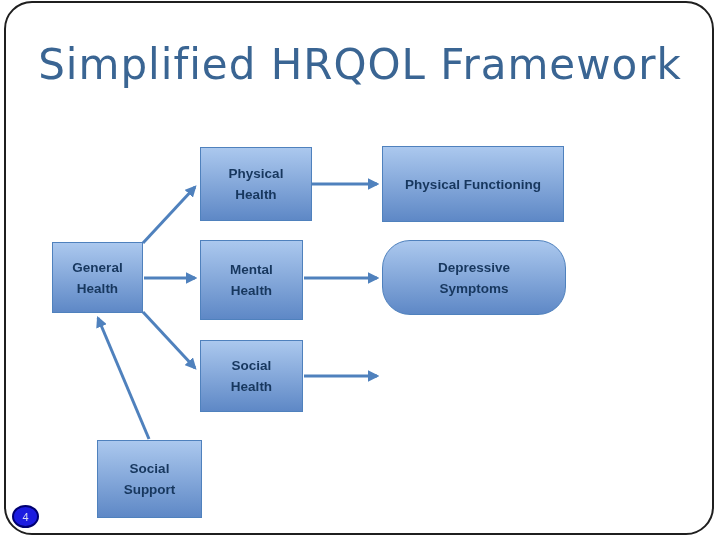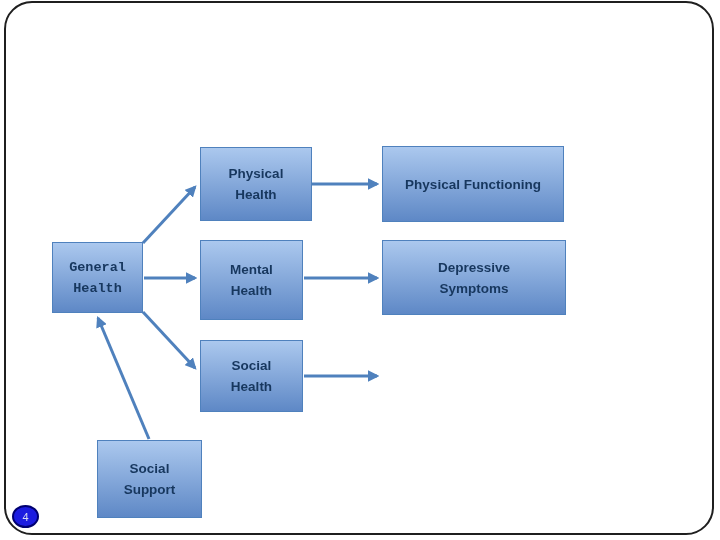--- a/index.html
+++ b/index.html
@@ -59,51 +59,52 @@
     display:flex;align-items:center;justify-content:center;
   }
 </style>
 </head>
 <body>
 
 <div class="slide">
 
   <div class="frame"></div>
 
+  <div class="title">Simplified HRQOL Framework</div>
 
   <svg class="arrows" viewBox="0 0 720 540">
     <defs>
       <marker id="ah" viewBox="0 0 10 10" refX="8" refY="5" markerWidth="3.8" markerHeight="3.8" orient="auto-start-reverse">
         <path class="arrowhead" d="M0,0 L10,5 L0,10 z"></path>
       </marker>
     </defs>
     <line class="arrow" x1="143" y1="243" x2="195" y2="187" marker-end="url(#ah)"></line>
     <line class="arrow" x1="144" y1="278" x2="195" y2="278" marker-end="url(#ah)"></line>
     <line class="arrow" x1="143" y1="312" x2="195" y2="368" marker-end="url(#ah)"></line>
     <line class="arrow" x1="149" y1="439" x2="98" y2="318" marker-end="url(#ah)"></line>
     <line class="arrow" x1="305" y1="184" x2="377" y2="184" marker-end="url(#ah)"></line>
     <line class="arrow" x1="304" y1="278" x2="377" y2="278" marker-end="url(#ah)"></line>
     <line class="arrow" x1="304" y1="376" x2="377" y2="376" marker-end="url(#ah)"></line>
   </svg>
 
-  <div class="node" style="left:52px;top:242px;width:91px;height:71px;font-family:Liberation Mono, monospace;">General
+  <div class="node" style="left:52px;top:242px;width:91px;height:71px;">General
 Health</div>
 
   <div class="node" style="left:200px;top:147px;width:112px;height:74px;">Physical
 Health</div>
 
   <div class="node" style="left:200px;top:240px;width:103px;height:80px;">Mental
 Health</div>
 
   <div class="node" style="left:200px;top:340px;width:103px;height:72px;">Social
 Health</div>
 
   <div class="node" style="left:382px;top:146px;width:182px;height:76px;">Physical Functioning</div>
 
-  <div class="node" style="left:382px;top:240px;width:184px;height:75px;">Depressive
+  <div class="node" style="left:382px;top:240px;width:184px;height:75px;border-radius:28px;">Depressive
 Symptoms</div>
 
 
   <div class="node" style="left:97px;top:440px;width:105px;height:78px;">Social
 Support</div>
 
   <div class="page-badge">
     <span>4</span>
   </div>
 

